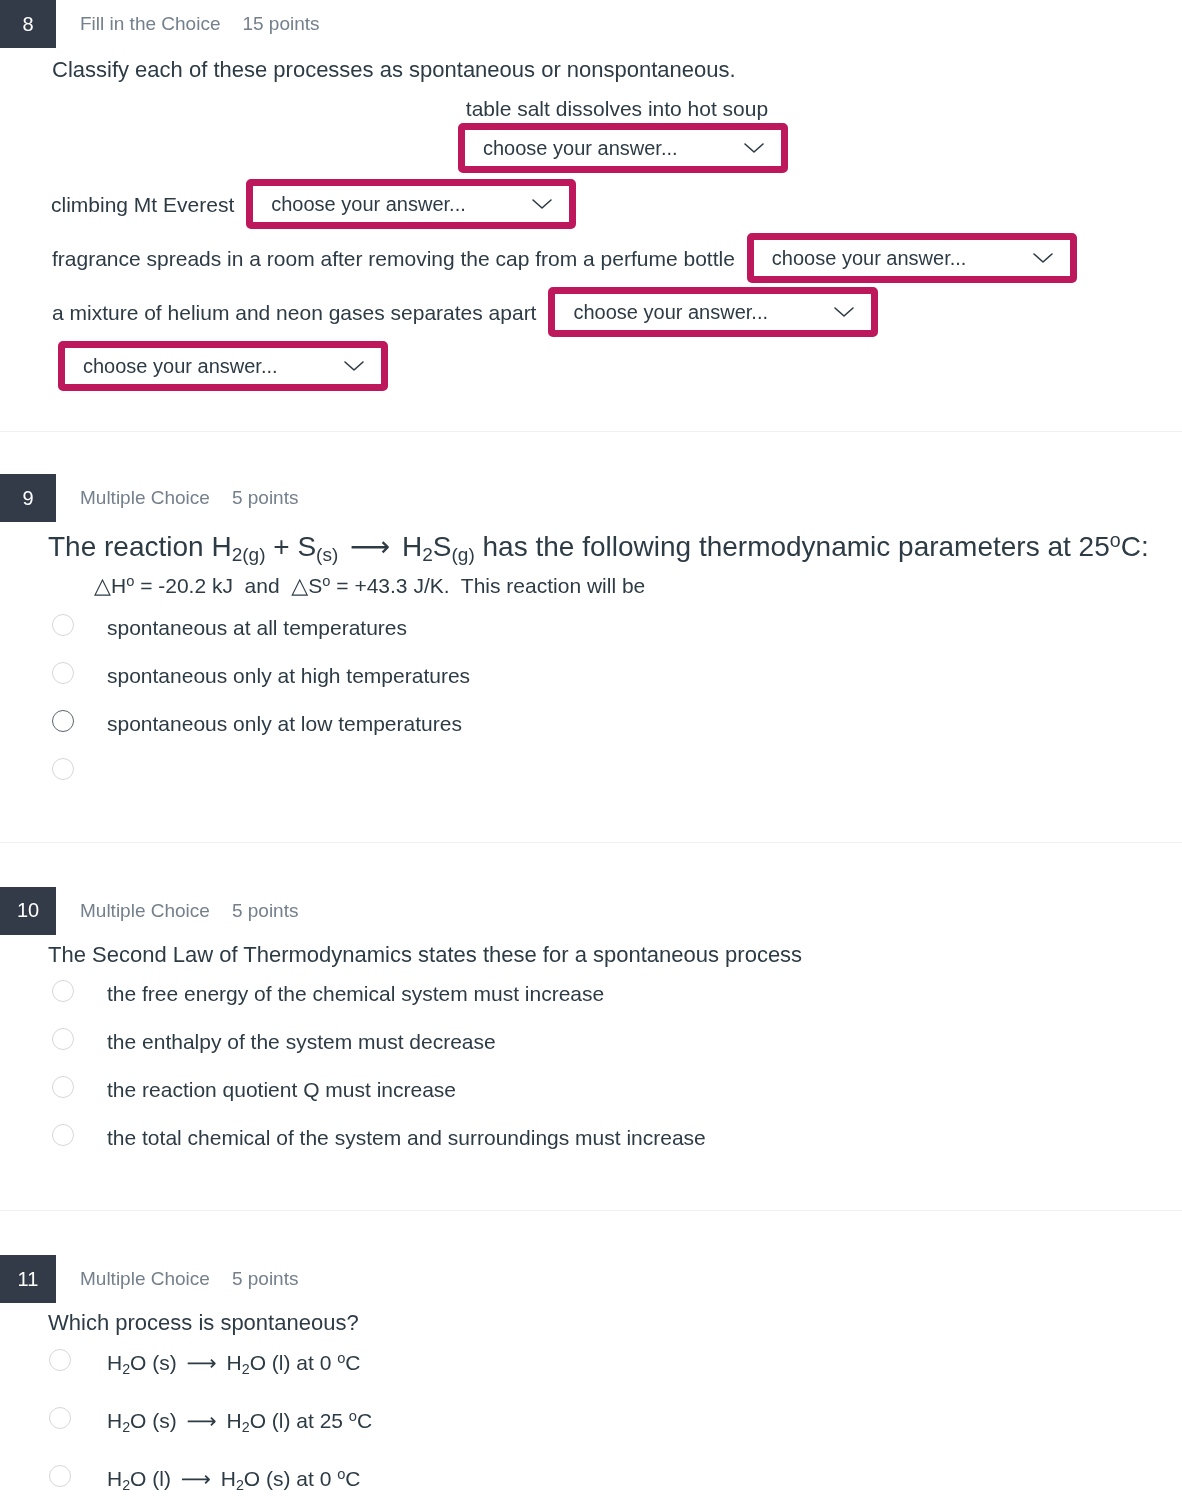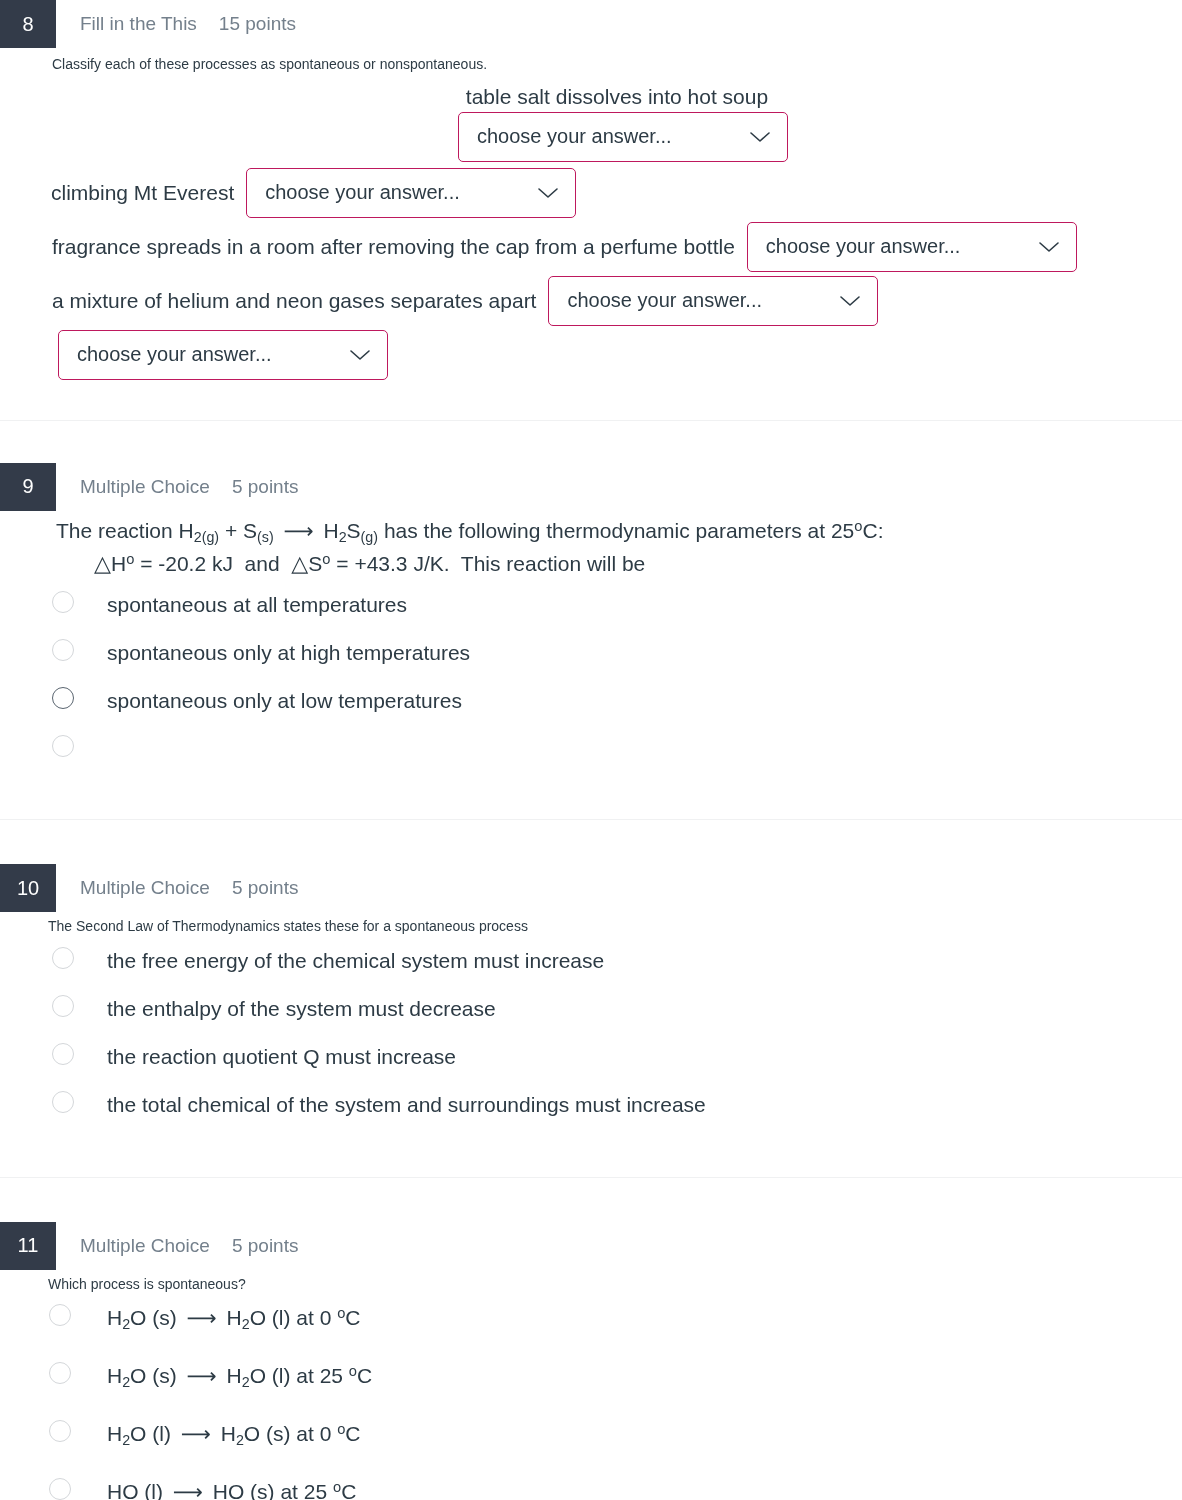--- a/index.html
+++ b/index.html
@@ -45,42 +45,42 @@
     font-size: 19px;
   }
   .q-type { margin-right: 22px; }
   .q-points { }
 
   .q-body {
     padding-left: 52px;
     padding-top: 6px;
   }
   .q-prompt {
-    font-size: 14px;
+    font-size: 22px;
     color: #2d3b45;
     line-height: 1.45;
     margin: 0 0 2px 0;
   }
 
   
   .fib-row {
     display: flex;
     align-items: center;
     margin-top: 6px;
   }
   .fib-label {
     font-size: 21px;
     color: #2d3b45;
     white-space: nowrap;
     line-height: 1.4;
   }
   .dropdown {
     margin-left: 12px;
     height: 50px;
-    border: 1px solid #be185d;
+    border: 7px solid #be185d;
     border-radius: 5px;
     background: #ffffff;
     display: flex;
     align-items: center;
     justify-content: space-between;
     padding: 0 16px 0 18px;
     min-width: 330px;
     cursor: pointer;
   }
   .dropdown-text {
@@ -161,39 +161,39 @@
     display: inline-block;
     font-size: 1.05em;
   }
 
   
   .q8 { padding-top: 0px; }
   .q9 { padding-top: 0px; }
   .q10 { padding-top: 0px; }
   .q11 { padding-top: 0px; }
 
-  .q9-line1 { margin-left: 8px; font-size: 21px; line-height: 1.5; }
+  .q9-line1 { margin-left: 0px; font-size: 28px; line-height: 1.5; }
   .q9-line2 { margin-left: 46px; font-size: 21px; line-height: 1.6; }
 
   .spacer-8 { height: 40px; }
   .spacer-9 { height: 36px; }
   .spacer-10 { height: 38px; }
 
   .q9-body { padding-left: 48px; padding-top: 4px; }
   .q10-body { padding-left: 48px; padding-top: 4px; }
   .q11-body { padding-left: 48px; padding-top: 4px; }
 </style>
 </head>
 <body>
 
 <div class="question q8">
   <div class="q-header">
     <div class="q-number">8</div>
     <div class="q-meta">
-      <span class="q-type">Fill in the This</span>
+      <span class="q-type">Fill in the Choice</span>
       <span class="q-points">15 points</span>
     </div>
   </div>
   <div class="q-body">
     <p class="q-prompt">Classify each of these processes as spontaneous or nonspontaneous.</p>
 
     <div class="fib-row r1">
       <span class="fib-label">table salt dissolves into hot soup</span>
       <div class="dropdown">
         <span class="dropdown-text">choose your answer...</span>

